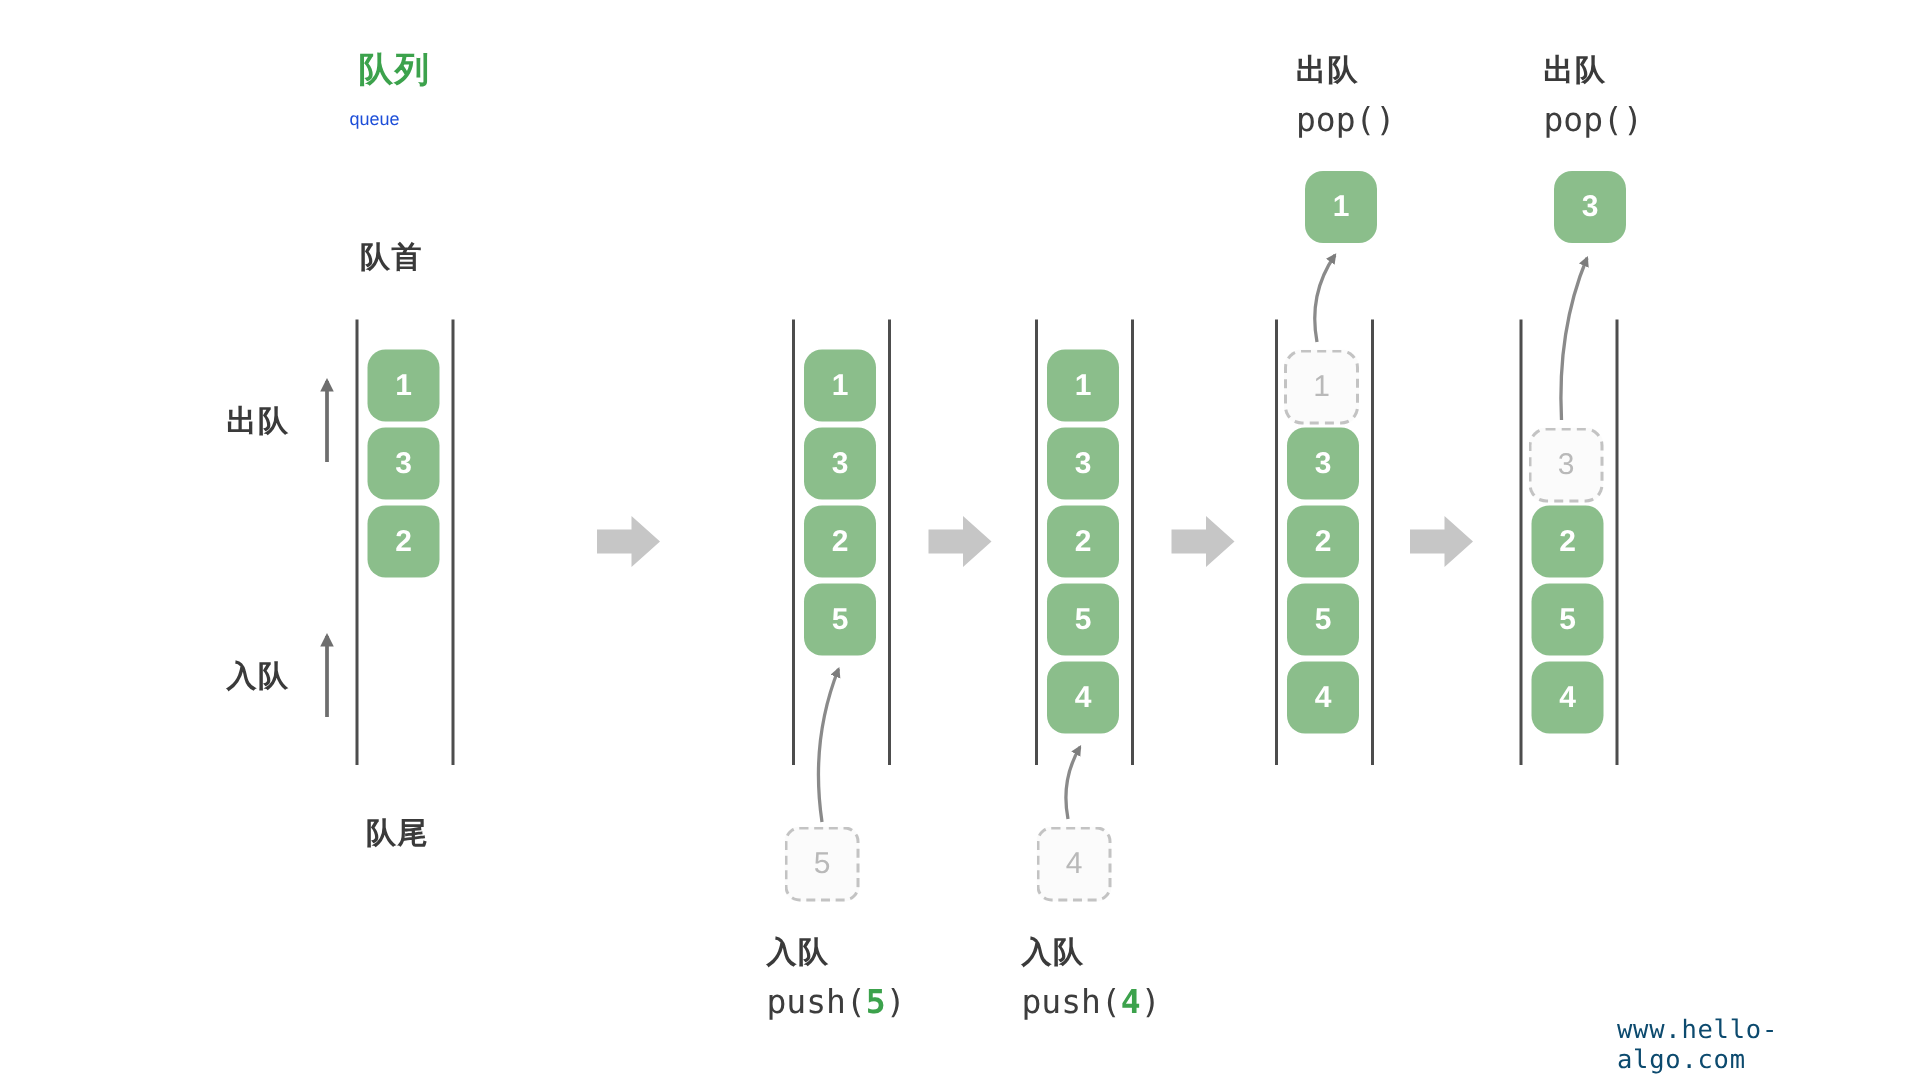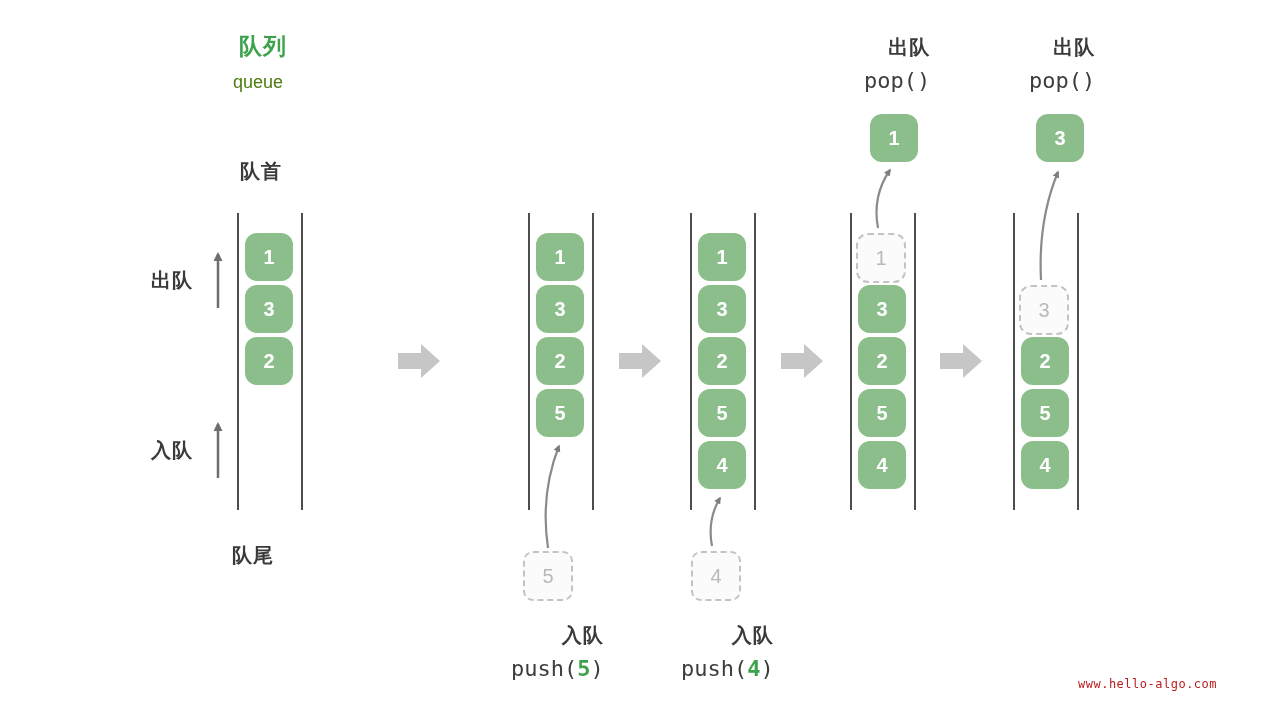--- a/index.html
+++ b/index.html
@@ -2,22 +2,22 @@
 <html><head>
 <meta charset="utf-8">
 <style>
   html,body{margin:0;padding:0;background:#fff;}
   .canvas{
     position:relative;width:1268px;height:720px;background:#ffffff;overflow:hidden;
     font-family:"Liberation Sans","DejaVu Sans",sans-serif;color:#3a3a3a;
   }
   .abs{position:absolute;}
   .title-zh{font-size:23px;font-weight:bold;color:#3ca24c;letter-spacing:1px;}
-  .title-en{font-size:18px;color:#4d7c0f;}
-  .zh-label{font-size:20px;font-weight:600;color:#3a3a3a;letter-spacing:1px;text-align:right;}
+  .title-en{font-size:12px;color:#1d4ed8;}
+  .zh-label{font-size:20px;font-weight:600;color:#3a3a3a;letter-spacing:1px;}
   .mono{font-family:"DejaVu Sans Mono","Liberation Mono",monospace;}
   .code-label{font-size:22px;color:#3d3d3d;}
   .code-arg{color:#3ca24c;font-weight:bold;}
   .col{
     position:absolute;top:213px;width:62px;height:297px;
     border-left:2px solid #4d4d4d;border-right:2px solid #4d4d4d;
   }
   .cell{
     position:absolute;left:6px;width:48px;height:48px;border-radius:12px;
     background:#8bbe8b;display:flex;align-items:center;justify-content:center;
@@ -31,33 +31,33 @@
     position:absolute;width:48px;height:48px;border-radius:12px;background:#8bbe8b;
     display:flex;align-items:center;justify-content:center;color:#fff;
     font-size:20px;font-weight:bold;
   }
   .pending-box{
     position:absolute;width:46px;height:46px;border-radius:10px;background:#fbfbfb;
     border:2px dashed #c3c3c3;display:flex;align-items:center;justify-content:center;
     color:#b9b9b9;font-size:20px;
   }
   .op-block{position:absolute;line-height:34px;}
-  .watermark{font-size:12px;color:#b91c1c;letter-spacing:.5px;}
+  .watermark{font-size:17px;color:#0c4a6e;letter-spacing:.5px;}
   svg.overlay{position:absolute;left:0;top:0;pointer-events:none;}
 </style>
 </head>
 <body>
 
 <div class="canvas">
 
   <div class="abs title-zh" style="left:239px;top:31px;">队列</div>
   <div class="abs title-en" style="left:233px;top:72px;">queue</div>
 
   <div class="abs zh-label" style="left:240px;top:158px;">队首</div>
-  <div class="abs zh-label" style="left:232px;top:542px;">队尾</div>
+  <div class="abs zh-label" style="left:244px;top:542px;">队尾</div>
   <div class="abs zh-label" style="left:151px;top:267px;">出队</div>
   <div class="abs zh-label" style="left:151px;top:437px;">入队</div>
 
   <div class="col" style="left:237px;">
     <div class="cell" style="top:20px;">1</div>
     <div class="cell" style="top:72px;">3</div>
     <div class="cell" style="top:124px;">2</div>
   </div>
 
   <div class="col" style="left:528px;">

